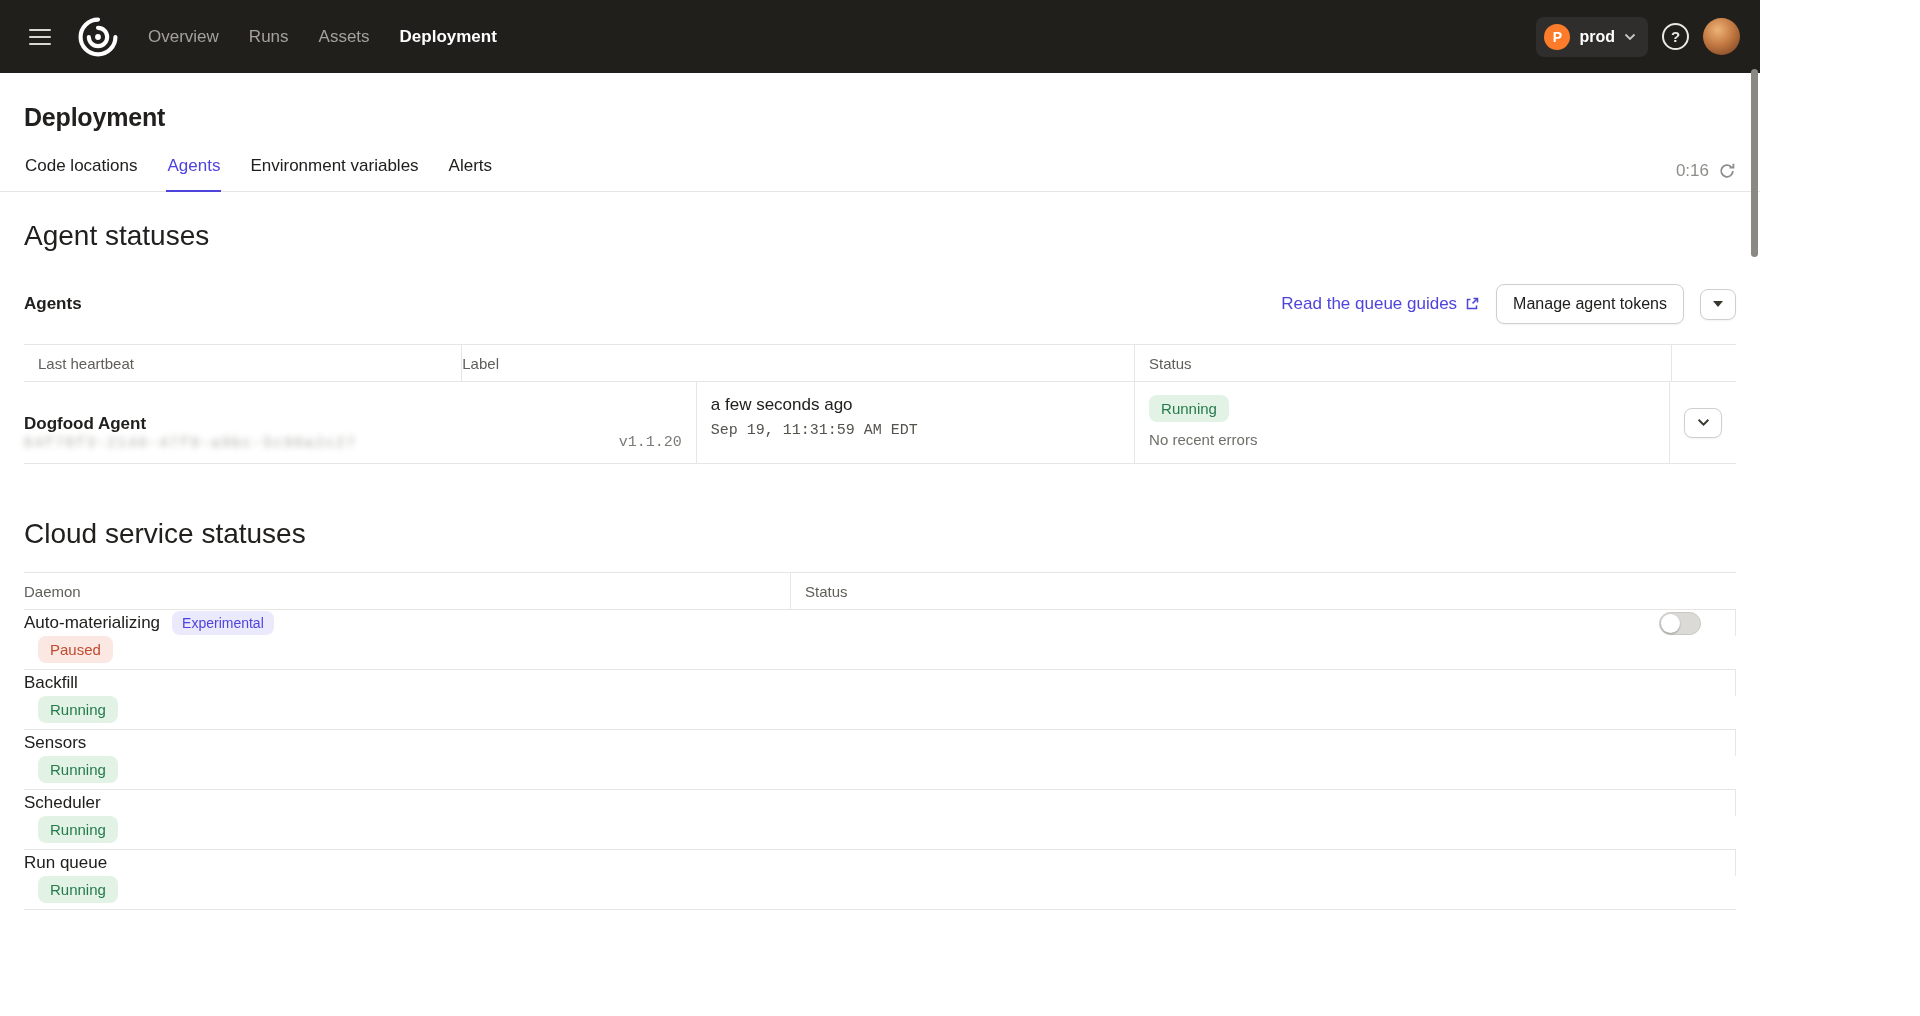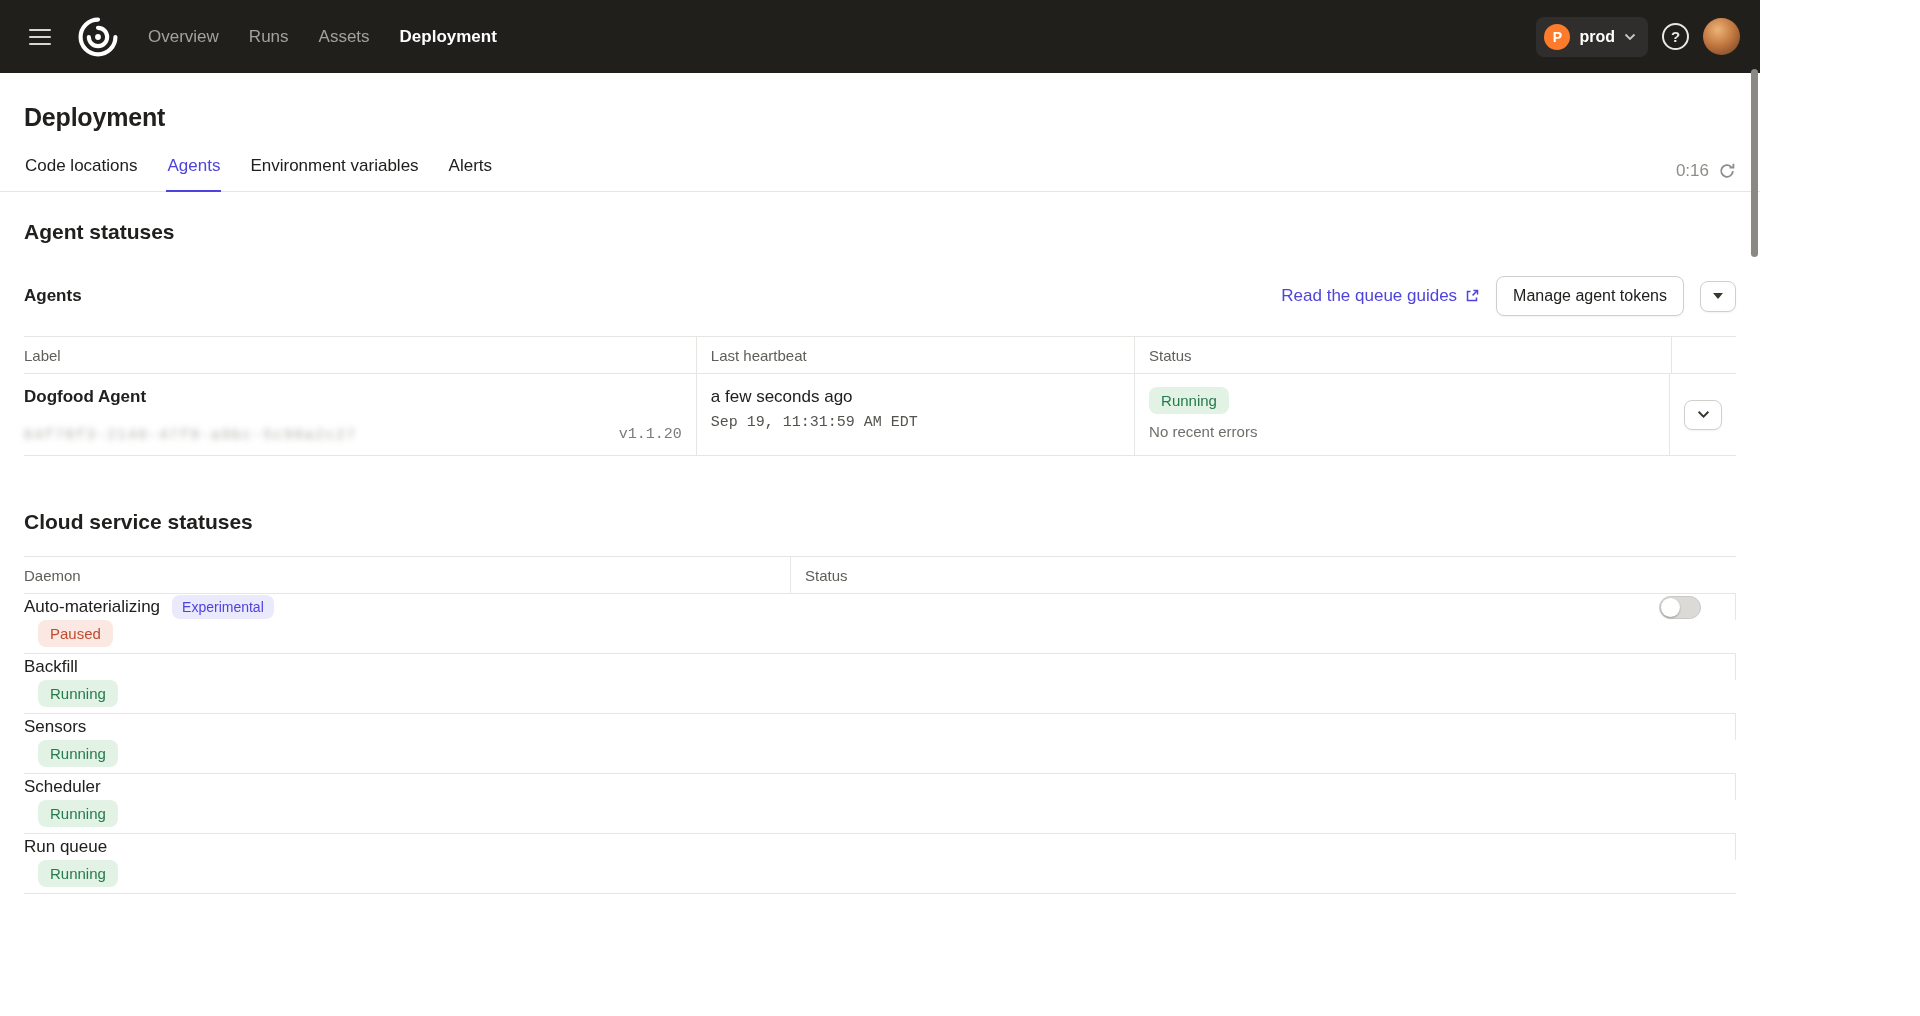--- a/index.html
+++ b/index.html
@@ -70,21 +70,21 @@
   .tab {
     font-size: 17px; color: #21201E; padding: 0 1px 14px; border: 0; background: transparent;
     border-bottom: 2px solid transparent; cursor: pointer; font-family: "Liberation Sans", sans-serif;
   }
   .tab.active { color: #4F43DD; border-bottom-color: #4F43DD; }
   .refresh { position: absolute; right: 0; bottom: 10px; display: flex; align-items: center; gap: 9px; }
   .refresh-timer { color: #8E8D89; font-size: 17px; }
 
   .divider { height: 1px; background: #E7E6E2; border: 0; margin: 0 -24px; }
 
-  .section-heading { font-size: 21px; font-weight: 700; margin-top: 28px; }
+  .section-heading { font-size: 28px; font-weight: 400; margin-top: 28px; }
 
   .agents-bar { margin-top: 32px; display: flex; align-items: center; justify-content: space-between; }
   .subheading { font-size: 17px; font-weight: 700; }
   .agents-actions { display: flex; align-items: center; gap: 16px; }
   .link { display: flex; align-items: center; gap: 7px; color: #4F43DD; font-size: 17px; font-weight: 500; text-decoration: none; cursor: pointer; }
   .btn {
     height: 40px; padding: 0 16px; background: #fff; border: 1px solid #D0CFCB; border-radius: 8px;
     font-size: 16px; font-weight: 500; color: #21201E; cursor: pointer;
     box-shadow: 0 1px 2px rgba(0,0,0,0.05); font-family: "Liberation Sans", sans-serif;
   }
@@ -104,21 +104,21 @@
   .trow { display: flex; align-items: stretch; border-bottom: 1px solid #E7E6E2; }
   .cell { padding: 0 14px; display: flex; align-items: center; }
   .cell.first { padding-left: 0; }
   .agents-grid .cell:not(:last-child) { border-right: 1px solid #E7E6E2; }
   .col-label { flex: 0 0 39.3%; }
   .col-heartbeat { flex: 0 0 25.6%; }
   .col-status { flex: 1; }
   .col-action { flex: 0 0 64px; justify-content: center; }
 
   .agent-row { min-height: 82px; }
-  .cell.stack { flex-direction: column; align-items: stretch; justify-content: space-between; padding-top: 13px; padding-bottom: 12px; }
+  .cell.stack { flex-direction: column; align-items: stretch; justify-content: flex-end; padding-top: 13px; padding-bottom: 12px; }
   .agent-name { font-size: 17px; font-weight: 700; }
   .label-bottom { display: flex; align-items: flex-end; justify-content: space-between; gap: 10px; }
   .redacted {
     font-size: 14px; color: #A9A8A4; letter-spacing: 2px; white-space: nowrap; overflow: hidden;
     max-width: 330px; filter: blur(3px); user-select: none;
   }
   .mono { font-family: "Liberation Mono", monospace; }
   .version { font-size: 15px; color: #7C7B76; }
   .hb-relative { font-size: 17px; color: #21201E; }
   .hb-time { font-size: 15px; color: #55534E; margin-top: 7px; }
@@ -237,22 +237,22 @@
         <button class="btn-mini">
           <svg viewBox="0 0 10 6" width="10" height="6">
             <polygon points="0,0 10,0 5,6" fill="#39382F"></polygon>
           </svg>
         </button>
       </div>
     </div>
 
     <div class="table agents-grid">
       <div class="thead">
+        <div class="cell col-heartbeat">Last heartbeat</div>
         <div class="cell first col-label">Label</div>
-        <div class="cell col-heartbeat">Last heartbeat</div>
         <div class="cell col-status">Status</div>
         <div class="cell col-action"></div>
       </div>
       <div class="trow agent-row">
         <div class="cell first col-label stack">
           <span class="agent-name">Dogfood Agent</span>
           <div class="label-bottom">
             <span class="redacted mono">64f78f3-2146-47f9-a9bc-5c90a2c27b76</span>
             <span class="version mono">v1.1.20</span>
           </div>

